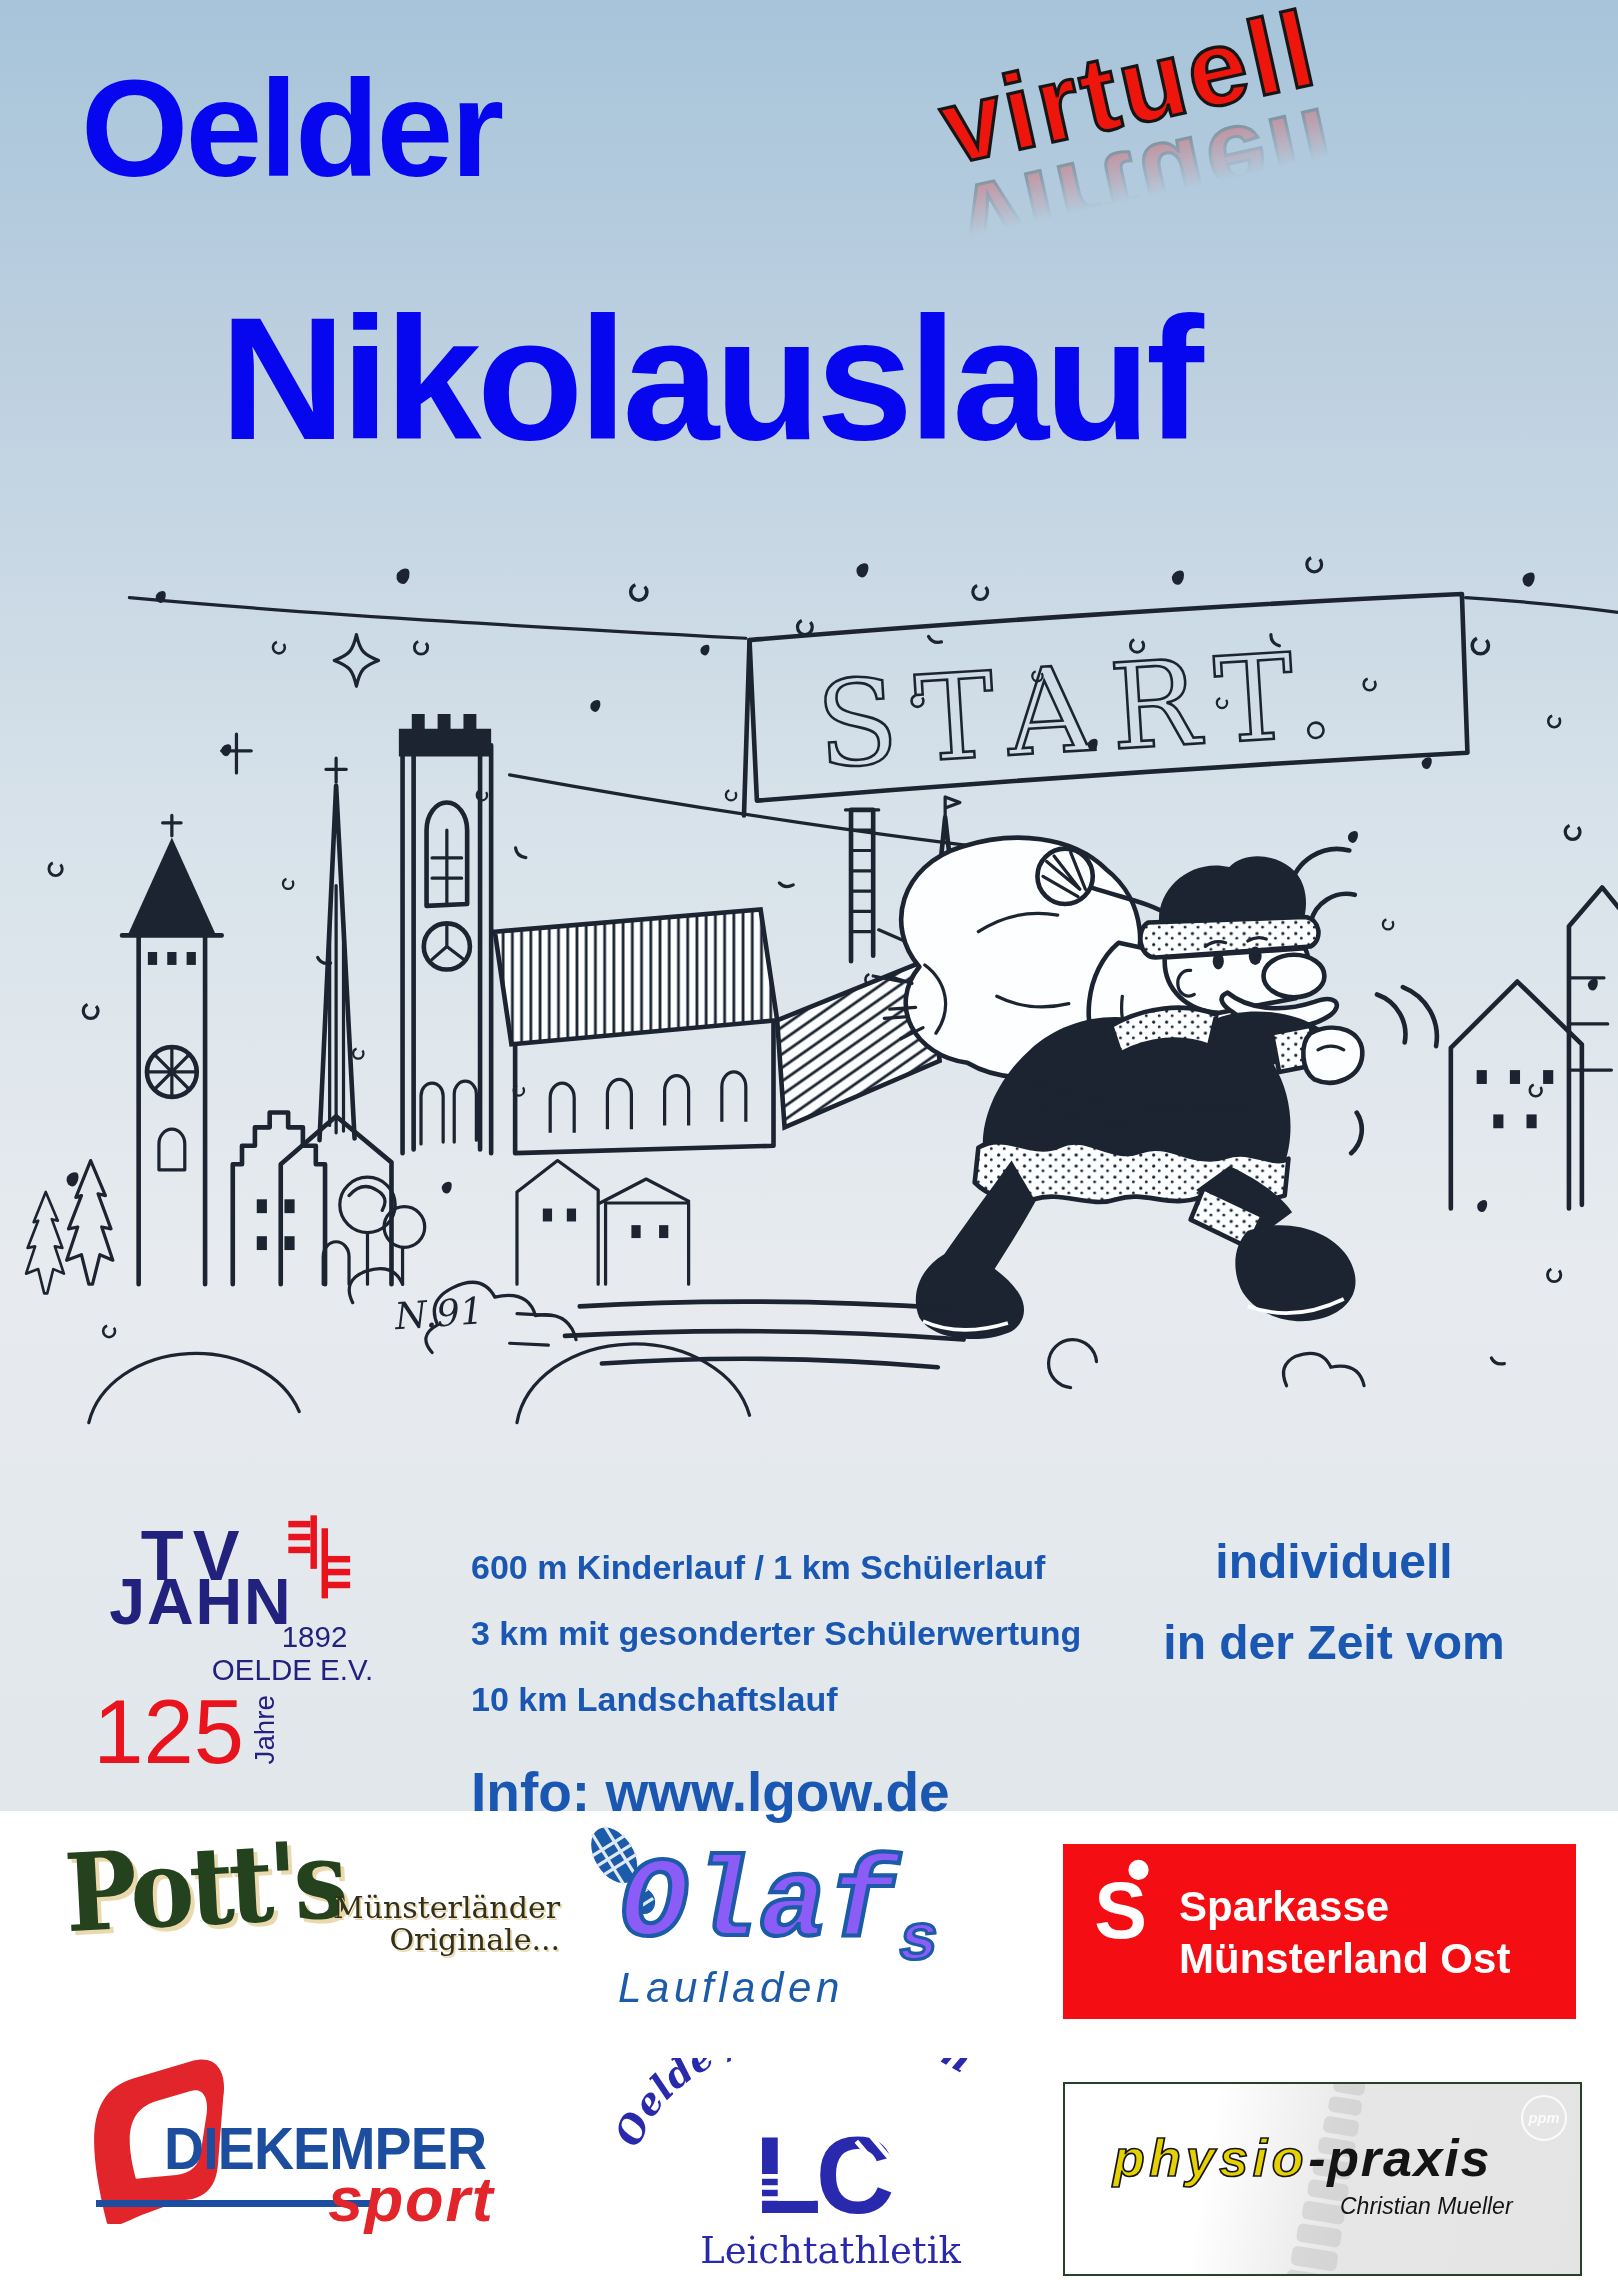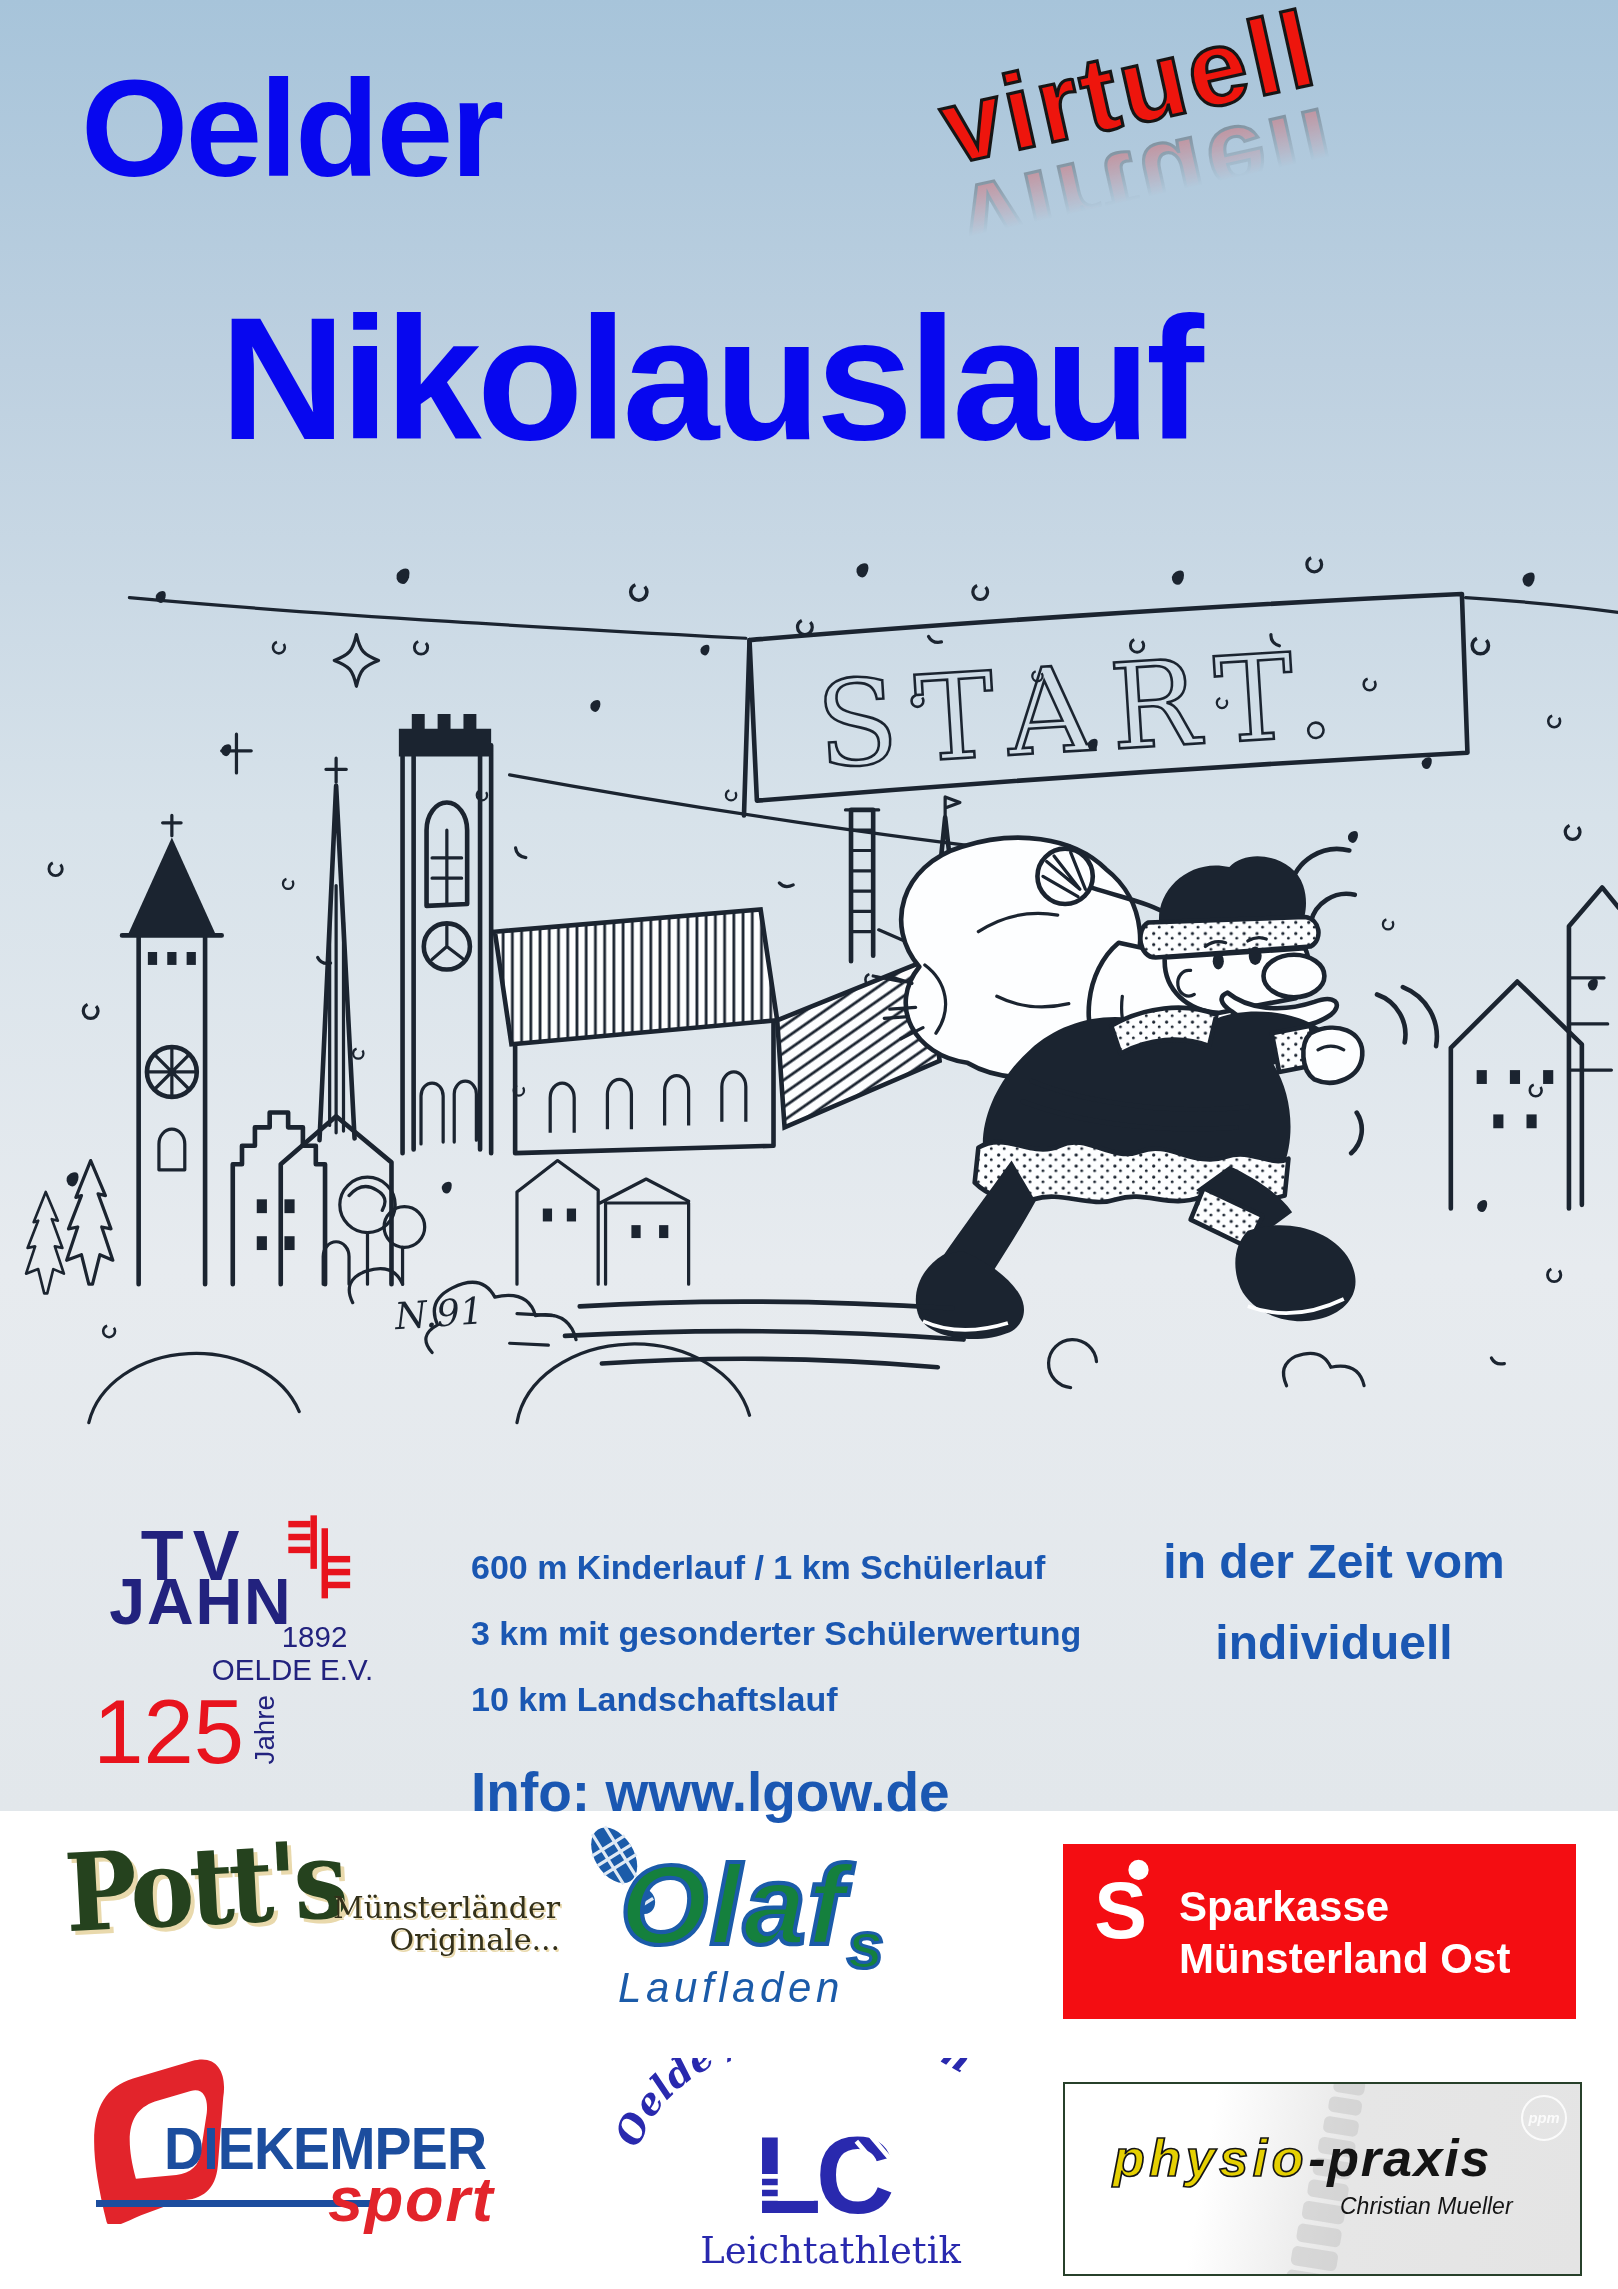--- a/index.html
+++ b/index.html
@@ -52,21 +52,21 @@
   
   .potts{position:absolute;left:51px;top:1848px;width:521px;height:157px;}
   .potts-name{position:absolute;left:16.6px;top:3.7px;font-family:"DejaVu Serif",serif;font-weight:bold;
         font-size:96px;line-height:1;color:#25421e;letter-spacing:-4.6px;
         text-shadow:3.7px 3.7px 0 #e9d9ac;transform:rotate(-3deg) scaleY(1.12);transform-origin:0 100%;}
   .potts-tag{position:absolute;left:258px;top:44px;width:251px;text-align:right;
         font-family:"DejaVu Serif",serif;font-size:30px;line-height:32px;color:#33301a;
         text-shadow:1.8px 1.8px 0 #e9d9ac;}
   .olafs{position:absolute;left:570px;top:1814px;width:461px;height:198px;}
   .olaf-name{position:absolute;left:50px;top:35px;font-size:113px;font-weight:bold;font-style:italic;
-        line-height:1;color:#15803d;-webkit-text-stroke:4.2px #1b5ba9;letter-spacing:1.8px;white-space:nowrap;}
+        line-height:1;color:#8b5cf6;-webkit-text-stroke:4.2px #1b5ba9;letter-spacing:1.8px;white-space:nowrap;font-family:Liberation Mono, monospace;}
   .olaf-s{font-size:66px;-webkit-text-stroke:3.2px #1b5ba9;vertical-align:-24px;}
   .olaf-sub{position:absolute;left:48px;top:150px;font-size:42px;font-weight:normal;font-style:italic;
         color:#1b5ba9;letter-spacing:4.6px;}
   .sparkasse{position:absolute;left:1063px;top:1844px;width:513px;height:175px;background:#f40d12;}
   .spk-text{position:absolute;left:116px;top:37px;color:#ffffff;font-weight:bold;
         font-size:42px;line-height:52px;white-space:nowrap;}
   .diekemper{position:absolute;left:55px;top:2060px;width:535px;height:208px;}
   .dk-name{position:absolute;left:109px;top:55px;font-size:59px;font-weight:bold;color:#1c4d9e;
         letter-spacing:-0.9px;transform:scaleX(.94);transform-origin:0 0;white-space:nowrap;}
   .dk-rule{position:absolute;left:41px;top:140px;width:277px;height:6.5px;background:#1c4d9e;}
@@ -321,22 +321,22 @@
   </svg>
 
   <div class="races">
     <div class="race-line">600 m Kinderlauf / 1 km Schülerlauf</div>
     <div class="race-line">3 km mit gesonderter Schülerwertung</div>
     <div class="race-line">10 km Landschaftslauf</div>
     <div class="race-info">Info: www.lgow.de</div>
   </div>
 
   <div class="schedule">
+    <div class="sch-line">individuell</div>
     <div class="sch-line">in der Zeit vom</div>
-    <div class="sch-line">individuell</div>
   </div>
 
   <div class="potts">
     <div class="potts-name">Pott's</div>
     <div class="potts-tag">
       <div>Münsterländer</div>
       <div>Originale...</div>
     </div>
   </div>
 

